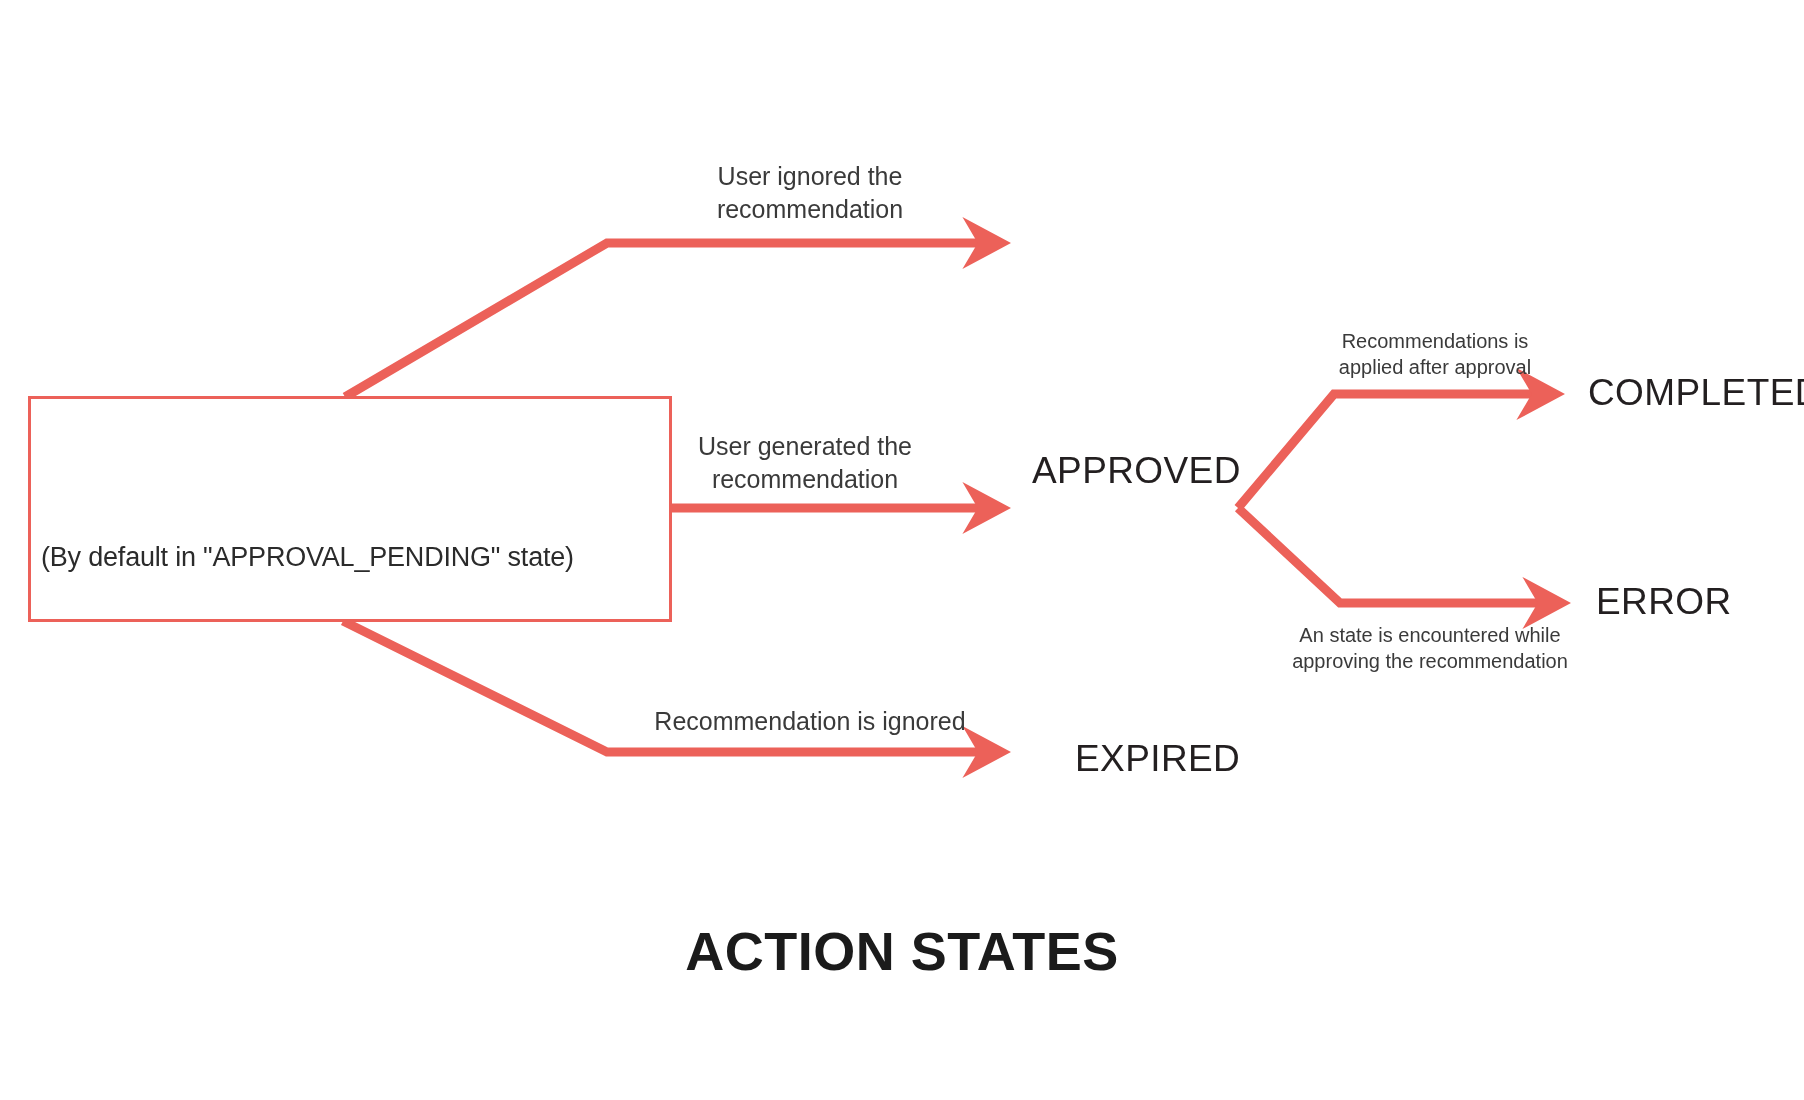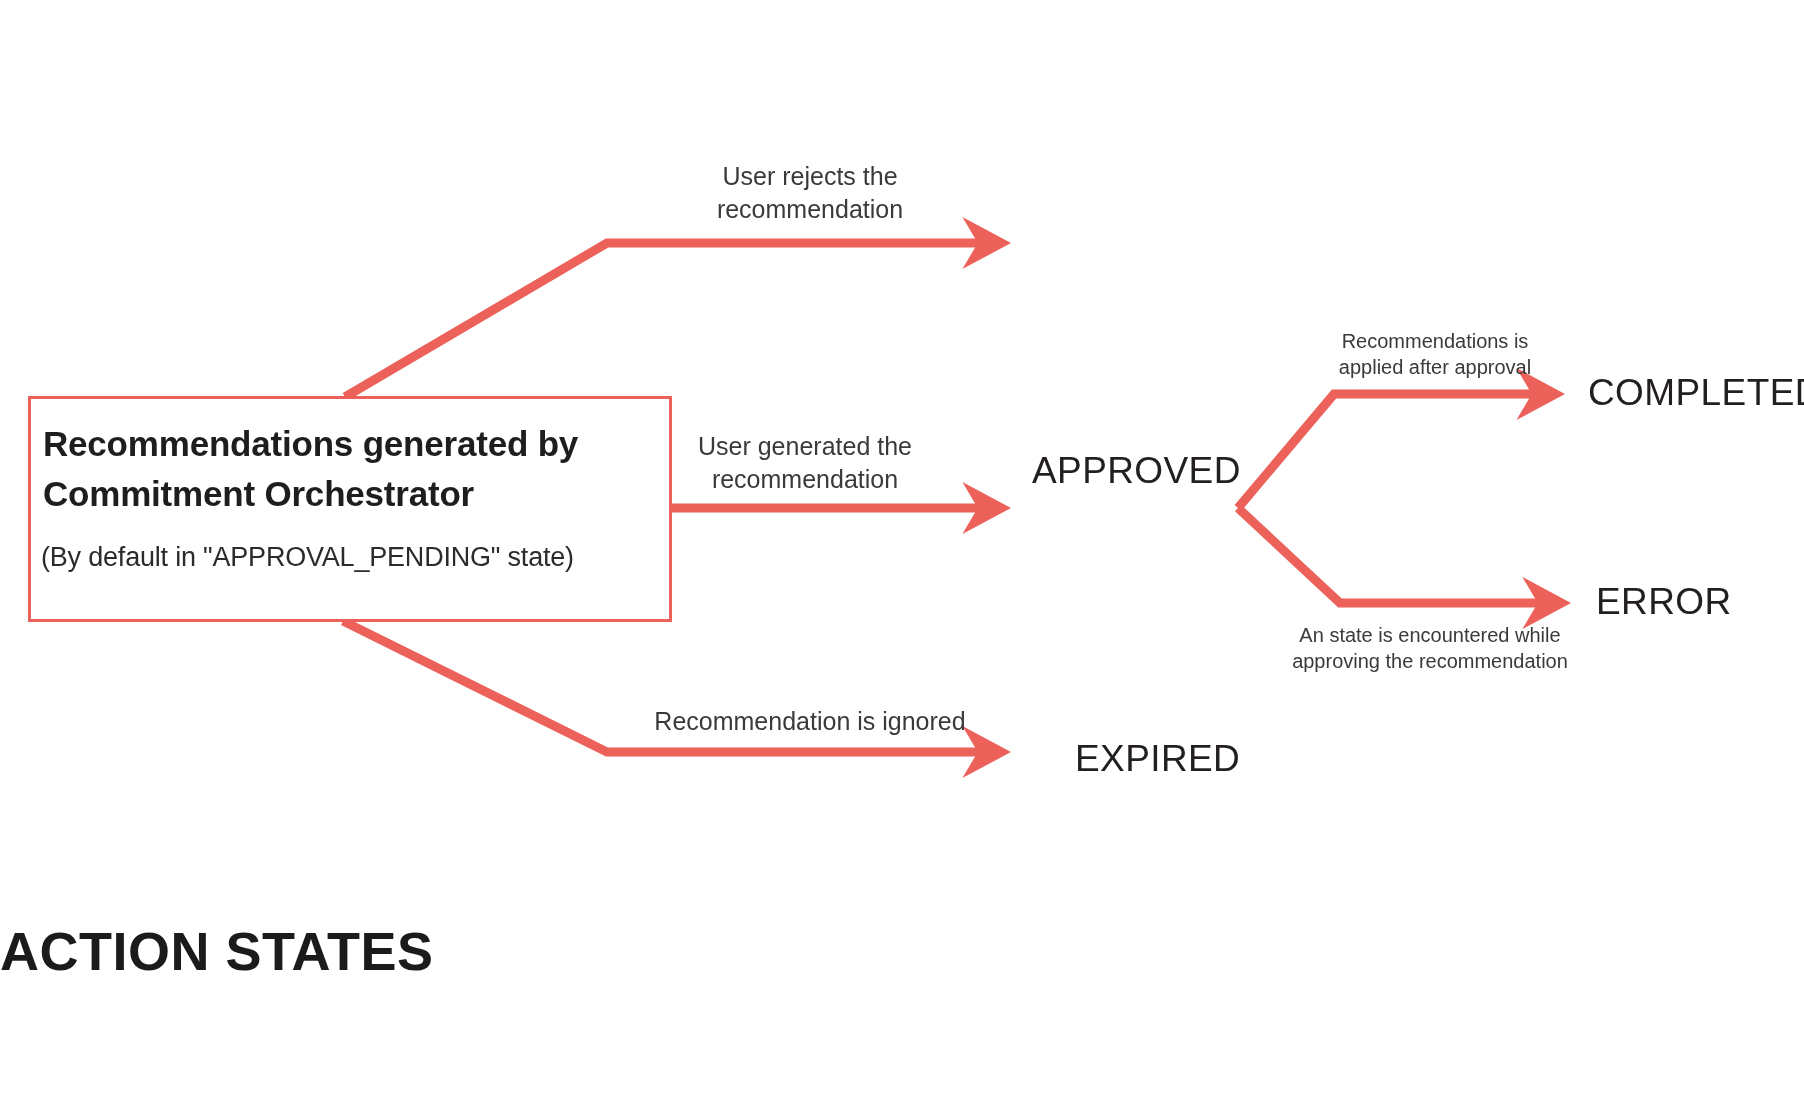--- a/index.html
+++ b/index.html
@@ -107,21 +107,21 @@
     left: 1280px; top: 622px; width: 300px;
     font-size: 20px;
   }
 
   
   .diagram-title {
     position: absolute;
     left: 0;
     top: 920px;
     width: 1804px;
-    text-align: left;
+    text-align: center;
     font-size: 54px;
     font-weight: bold;
     letter-spacing: 0.5px;
     color: #1b1b1b;
     z-index: 3;
   }
 </style>
 </head>
 <body>
 
@@ -139,25 +139,24 @@
     <path d="M 672 508 L 1002 508" fill="none" stroke="#ec6159" stroke-width="9" stroke-linecap="butt" marker-end="url(#arrowhead)"></path>
 
     <path d="M 343 621 L 607 752 L 1002 752" fill="none" stroke="#ec6159" stroke-width="9" stroke-linejoin="miter" stroke-linecap="butt" marker-end="url(#arrowhead)"></path>
 
     <path d="M 1238 508 L 1334 394 L 1556 394" fill="none" stroke="#ec6159" stroke-width="9" stroke-linejoin="miter" stroke-linecap="butt" marker-end="url(#arrowhead)"></path>
 
     <path d="M 1238 508 L 1340 603 L 1562 603" fill="none" stroke="#ec6159" stroke-width="9" stroke-linejoin="miter" stroke-linecap="butt" marker-end="url(#arrowhead)"></path>
   </svg>
 
   <div class="source-box">
-    <div class="source-title">Recommendations generated by Commitment Orchestrator</div>
     <div class="source-sub">(By default in "APPROVAL_PENDING" state)</div>
   </div>
 
-  <div class="edge-label lbl-reject">User rejects the
+  <div class="edge-label lbl-reject">User ignored the
 recommendation</div>
   <div class="edge-label lbl-approve">User generated the
 recommendation</div>
   <div class="edge-label lbl-expire">Recommendation is ignored</div>
   <div class="edge-label lbl-completed">Recommendations is
 applied after approval</div>
   <div class="edge-label lbl-error">An state is encountered while
 approving the recommendation</div>
 
   <div class="state-label state-approved">APPROVED</div>

